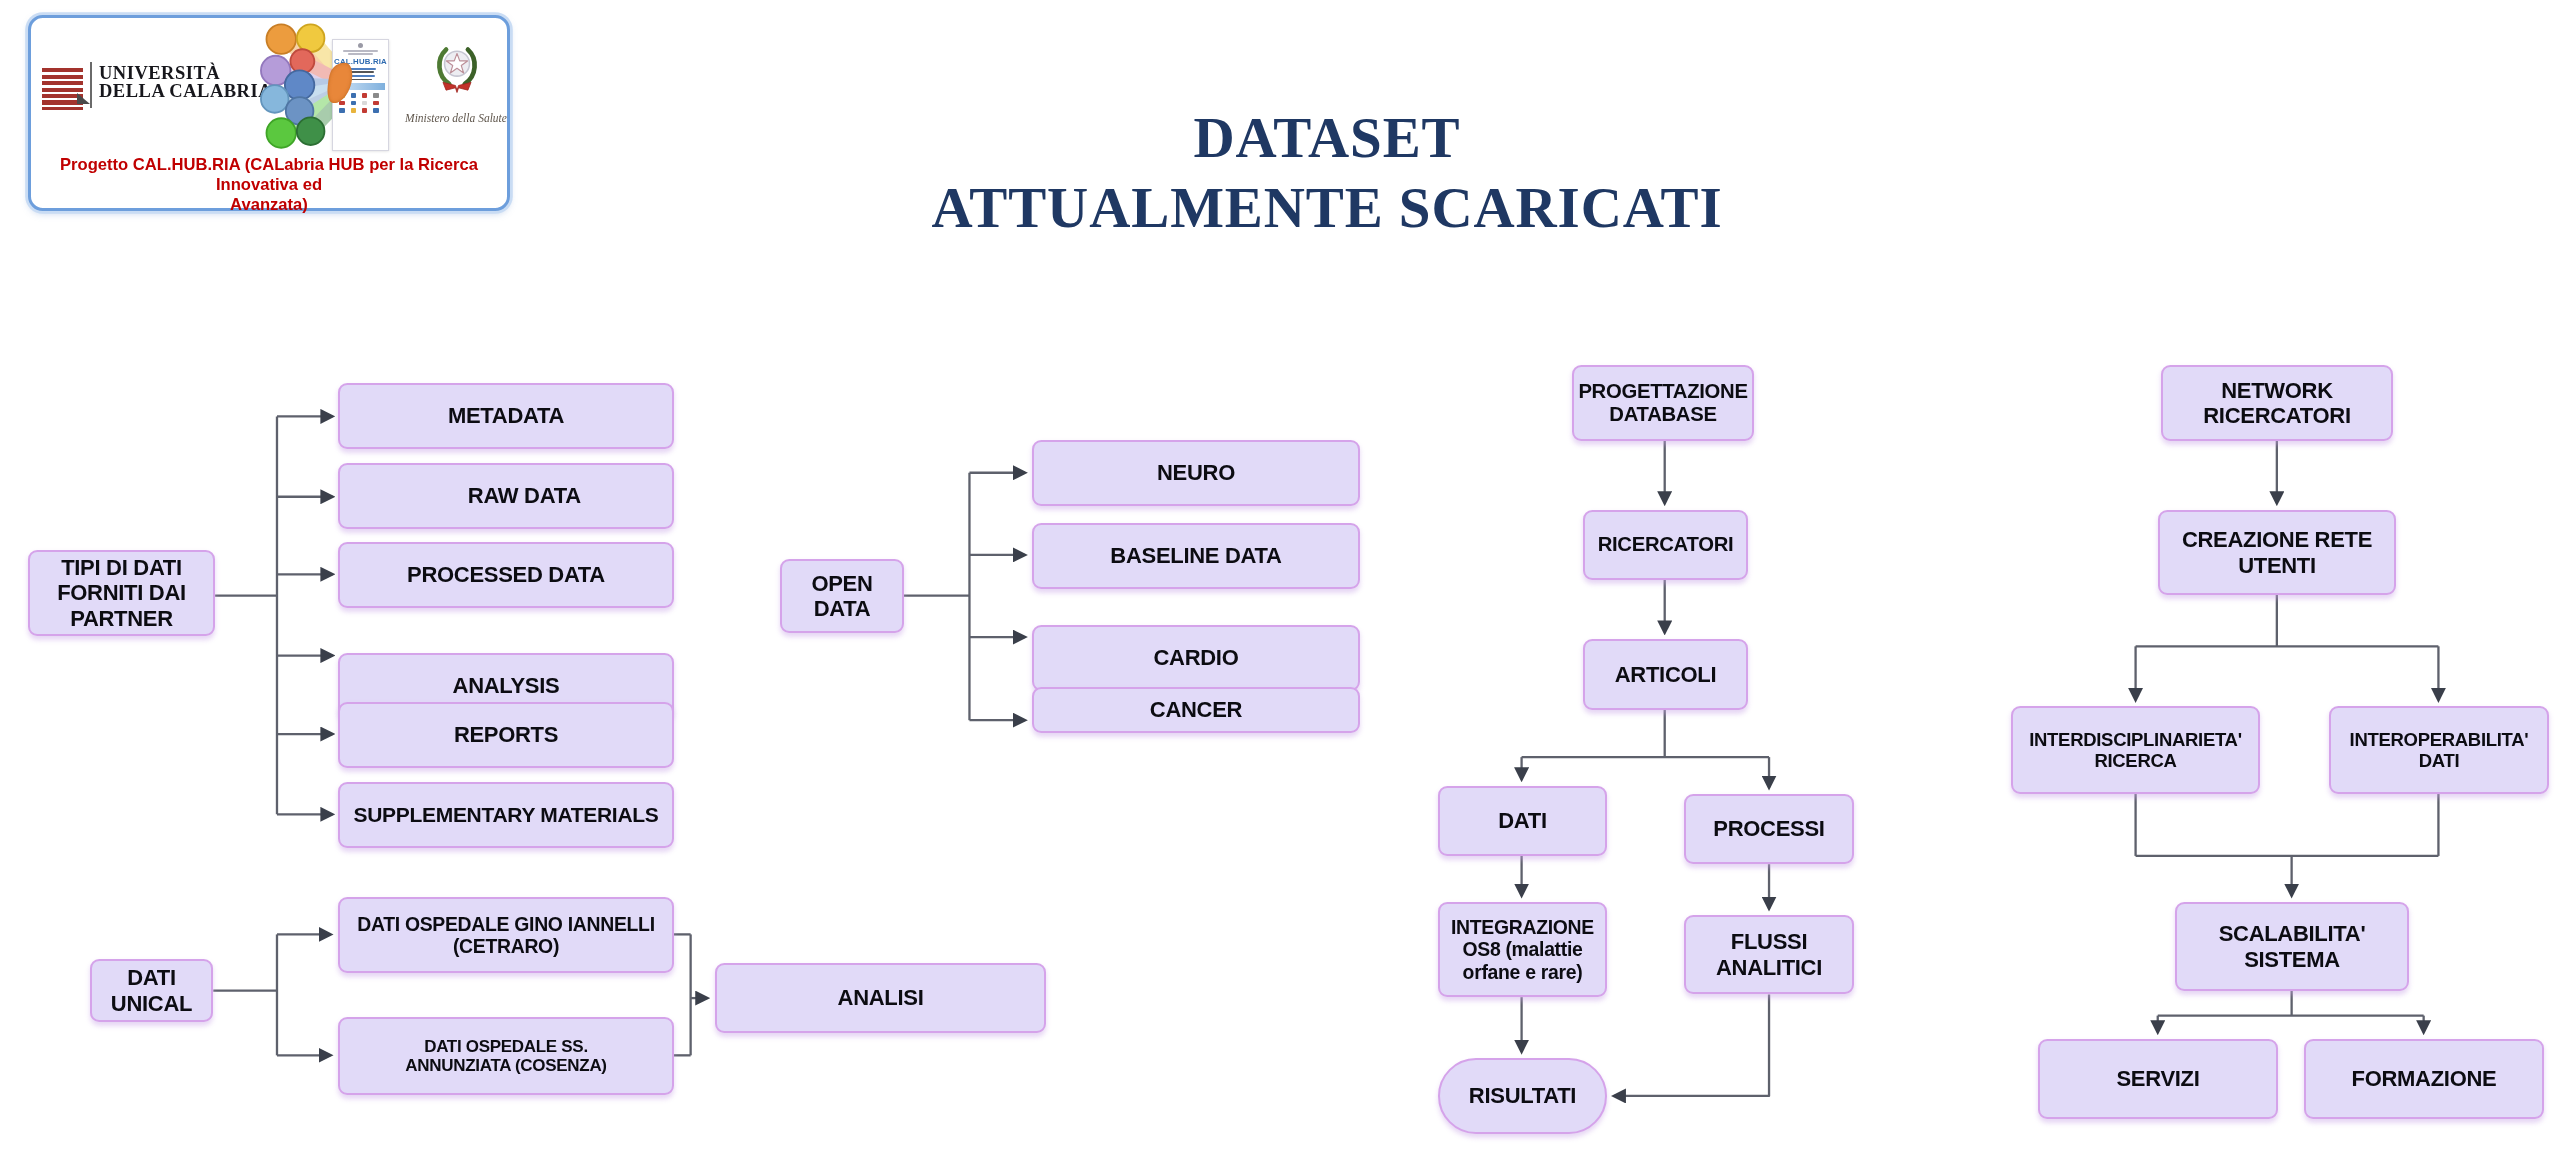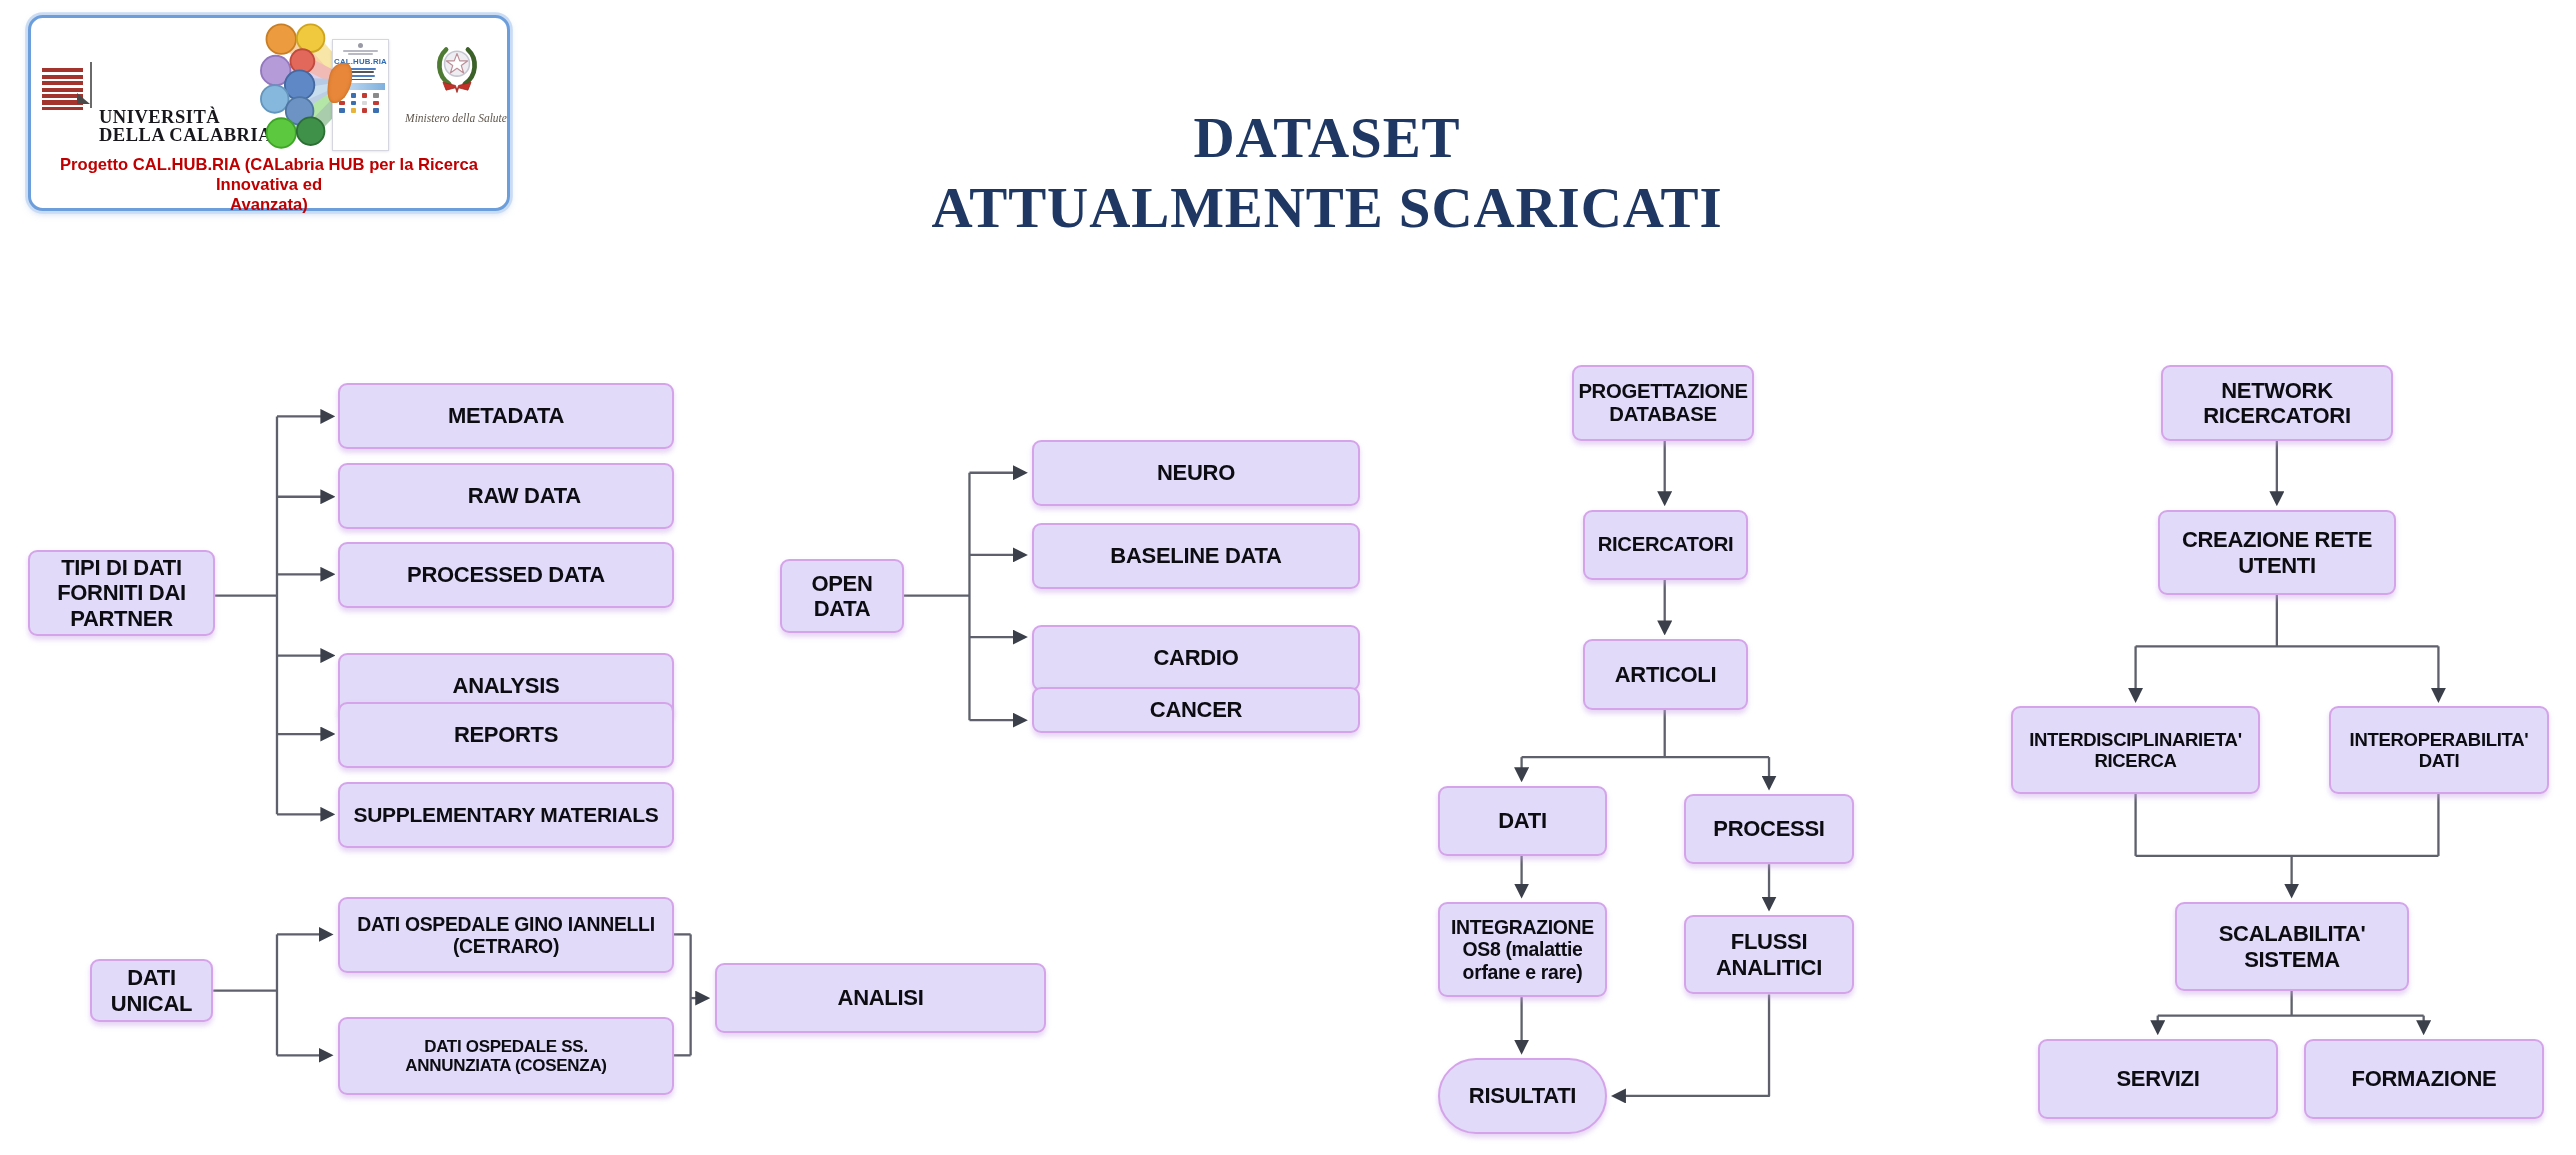--- a/index.html
+++ b/index.html
@@ -74,21 +74,21 @@
     background:repeating-linear-gradient(180deg,#a3332d 0 4.2px,#ffffff 4.2px 6.5px);
   }
   .unical-mark::after{
     content:"";position:absolute;right:-7.4px;bottom:5.5px;width:0;height:0;
     border-left:13px solid #4a4a4a;border-top:11px solid transparent;
   }
   .unical-sep{position:absolute;left:59px;top:44px;width:1.8px;height:46px;background:#6a6a6a;}
   .unical-text{
     position:absolute;left:68px;top:46px;width:185px;
     font-family:"Liberation Serif",serif;font-weight:600;color:#17171c;
-    font-size:18.5px;line-height:18.5px;letter-spacing:0.5px;white-space:nowrap;margin-top:44px;
+    font-size:18.5px;line-height:18.5px;letter-spacing:0.5px;white-space:nowrap;
   }
   .fan{position:absolute;left:213px;top:0px;width:148px;height:138px;}
   .poster{
     position:absolute;left:301px;top:21px;width:57px;height:112px;box-sizing:border-box;
     background:#fff;border:0.9px solid #d6d6e0;box-shadow:0 0.9px 2.8px rgba(0,0,0,.15);
     display:flex;flex-direction:column;align-items:center;padding:2.8px 2.8px;gap:1.8px;
   }
   .poster .dot{width:5.5px;height:5.5px;border-radius:50%;background:#9a9aa6;}
   .poster .bar{height:1.8px;border-radius:0.9px;background:#b9b9c4;}
   .poster-title{font-size:7.8px;font-weight:700;color:#2f6bb0;letter-spacing:0.2px;white-space:nowrap;}

